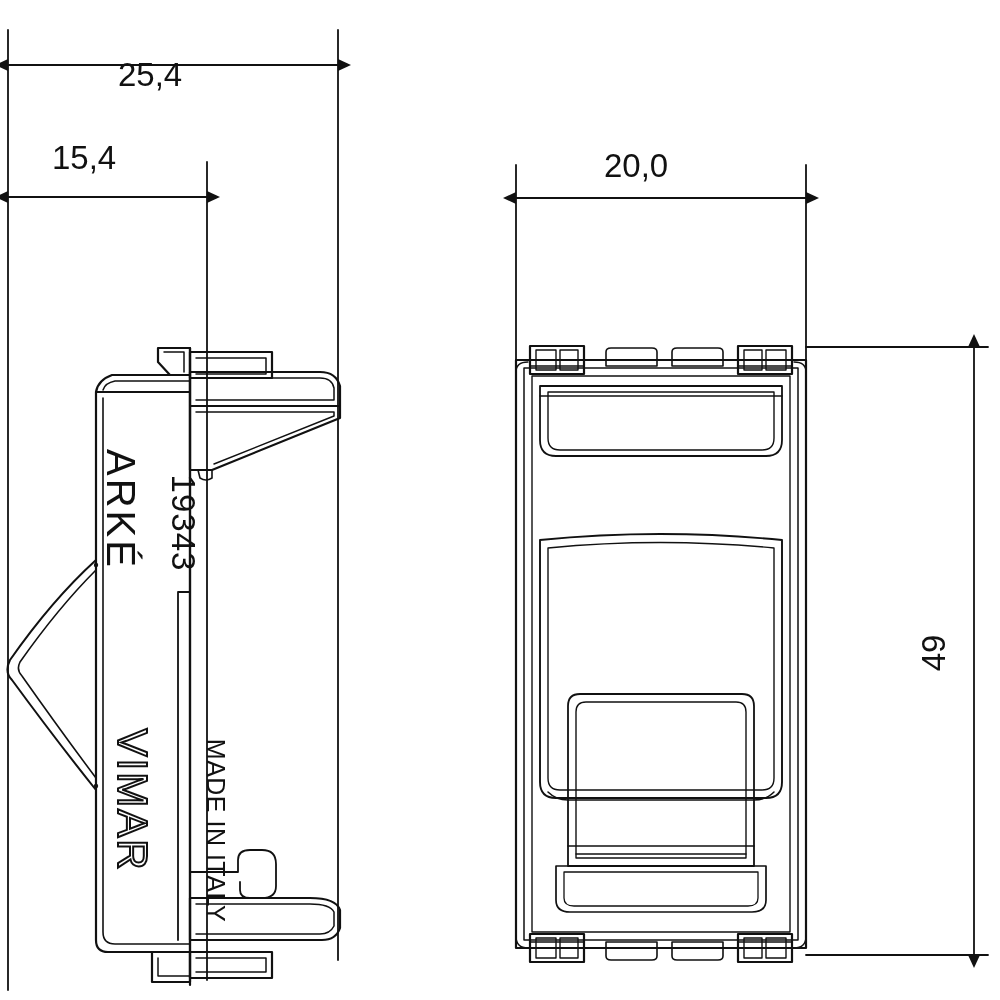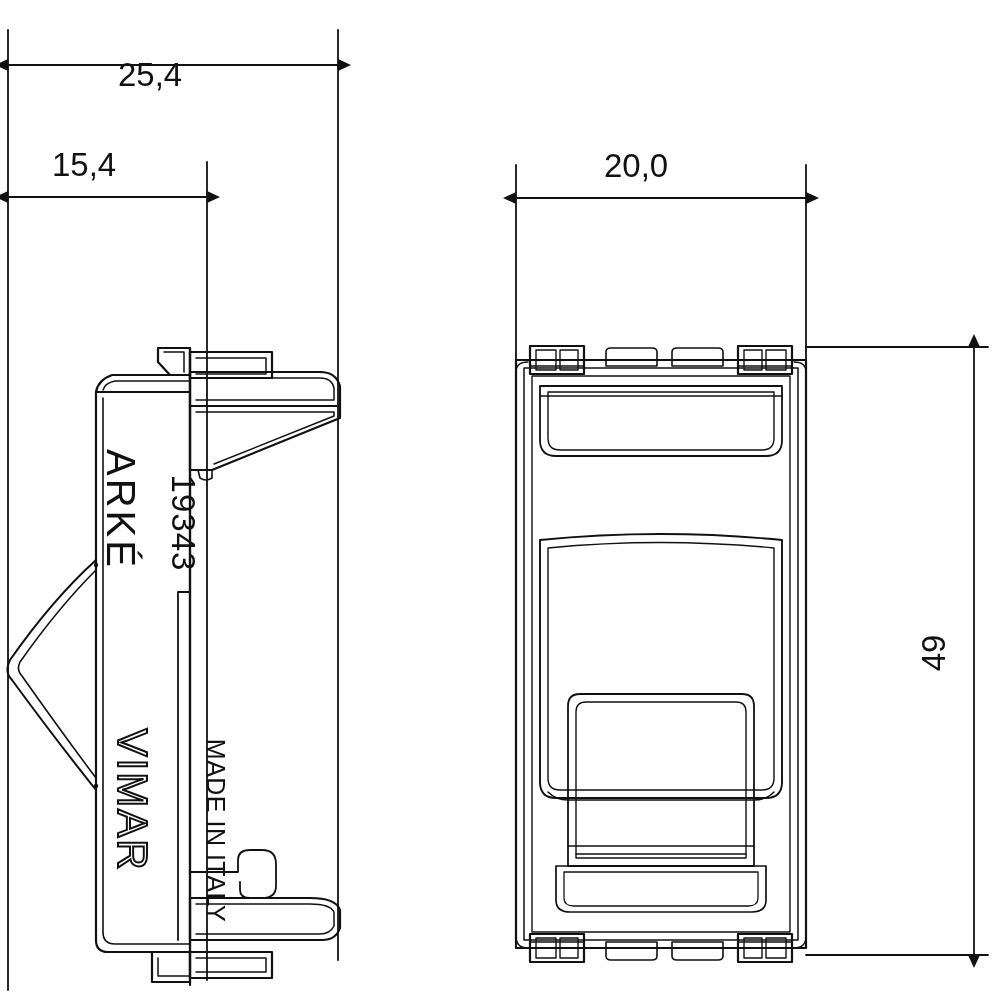--- a/index.html
+++ b/index.html
@@ -9,21 +9,21 @@
   svg.drawing{position:absolute;left:0;top:0;width:1000px;height:1000px;}
   .dimtext{
     position:absolute;
     font-family:"Liberation Sans","DejaVu Sans",sans-serif;
     font-size:33px;
     color:#111;
     white-space:nowrap;
     letter-spacing:0px;
   }
   .dim-254{left:118px;  top:32px;margin-top:24px;}
-  .dim-154{left:52px;   top:146px;}
+  .dim-154{left:52px;   top:139px;}
   .dim-223{left:604px;  top:147px;}
   .dim-49{left:916px;   top:634px; transform:rotate(-90deg); transform-origin:center center;}
   .marktext{
     position:absolute;
     color:#111;
     white-space:nowrap;
     font-family:"Liberation Sans","DejaVu Sans",sans-serif;
   }
   
   .mark-arke{

